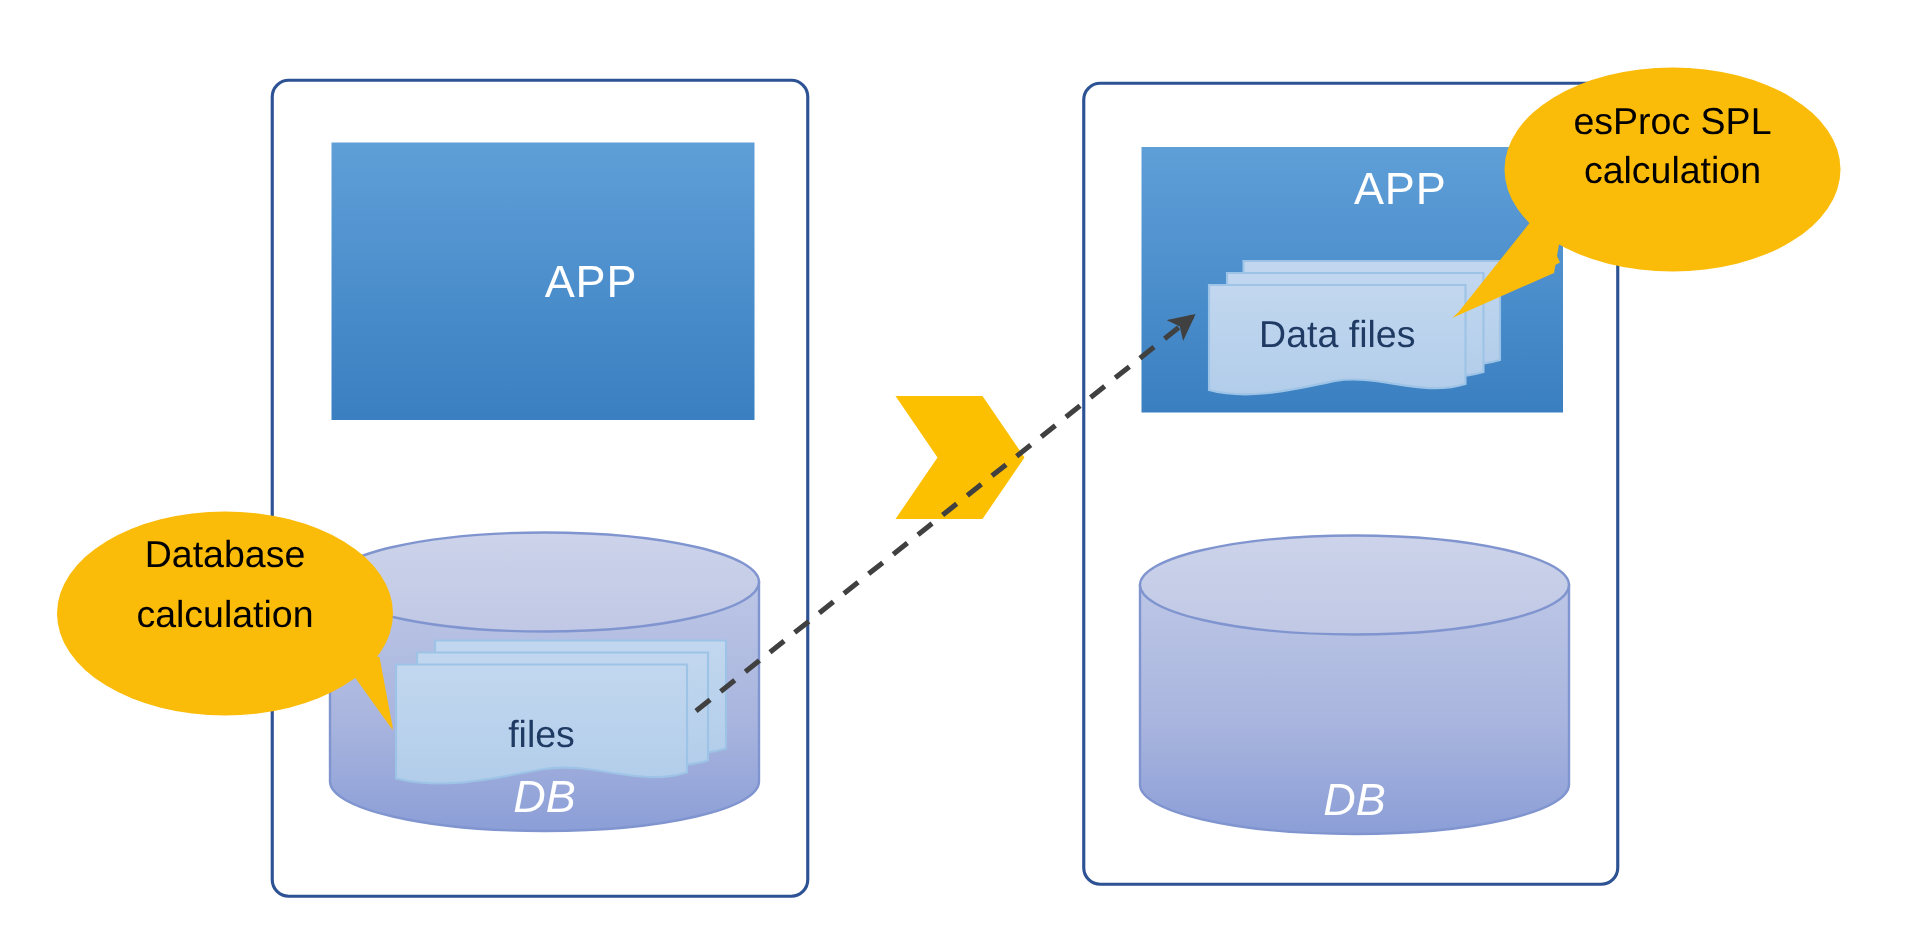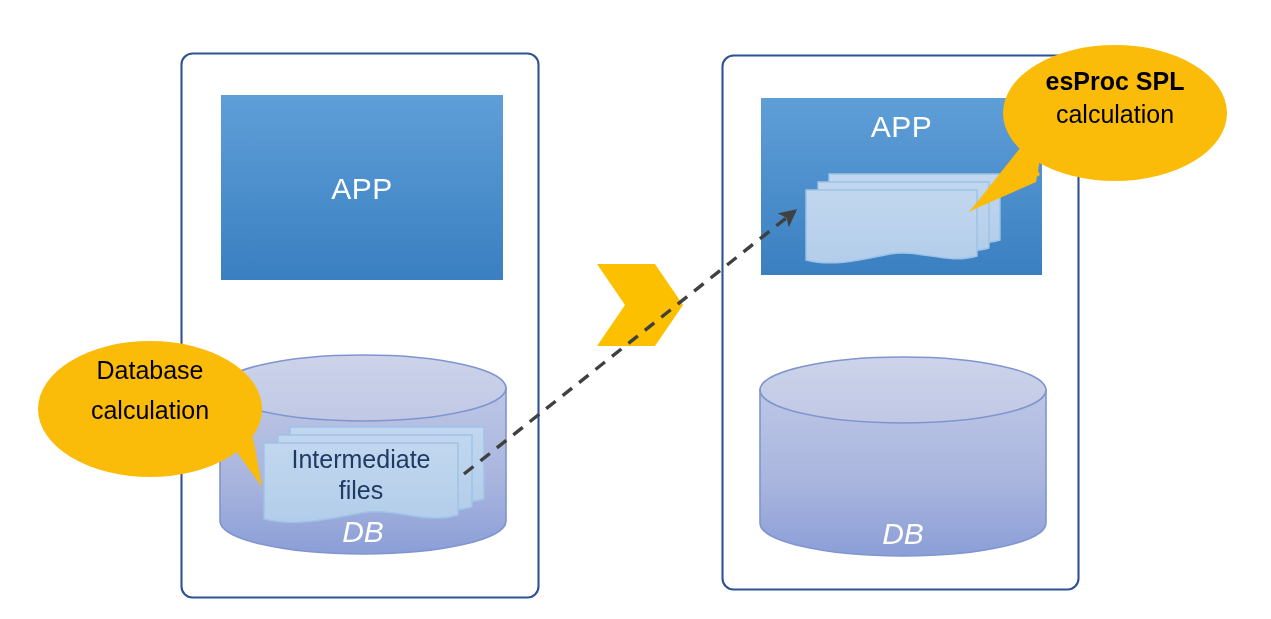--- a/index.html
+++ b/index.html
@@ -27,20 +27,21 @@
   .txt {
     position: absolute;
     text-align: center;
     white-space: pre;
     pointer-events: none;
   }
   .app-label {
     color: #ffffff;
     font-size: 30px;
     letter-spacing: 0.5px;
+    padding-left: 32px;
   }
   .db-label {
     color: #ffffff;
     font-size: 30px;
     font-style: italic;
   }
   .doc-label {
     color: #1f3a63;
     font-size: 25px;
     line-height: 31px;
@@ -134,29 +135,29 @@
 
     <g>
       <path d="M 970 211 L 1025 142 L 1040 175 Z" fill="#fbbb09"></path>
       <ellipse cx="1115" cy="113" rx="112" ry="68" fill="#fbbb09"></ellipse>
       <path d="M 968 212 L 1042 148 L 1036 182 Z" fill="#fbbb09"></path>
     </g>
   </svg>
 
   <div class="txt app-label" style="left:221px; top:172px; width:282px;">APP</div>
 
-  <div class="txt doc-label" style="left:264px; top:444px; width:194px;">Intermediate</div>
   <div class="txt doc-label" style="left:264px; top:475px; width:194px;">files</div>
 
   <div class="txt db-label" style="left:220px; top:515px; width:286px;">DB</div>
 
   <div class="txt bubble-label" style="left:38px; top:354px; width:224px;">Database</div>
   <div class="txt bubble-label" style="left:38px; top:394px; width:224px;">calculation</div>
 
   <div class="txt app-label" style="left:761px; top:110px; width:281px;">APP</div>
 
+  <div class="txt doc-label" style="left:806px; top:208px; width:171px;">Data files</div>
 
   <div class="txt db-label" style="left:760px; top:517px; width:286px;">DB</div>
 
-  <div class="txt bubble-label" style="left:1003px; top:65px; width:224px;font-weight:bold;">esProc SPL</div>
+  <div class="txt bubble-label" style="left:1003px; top:65px; width:224px;">esProc SPL</div>
   <div class="txt bubble-label" style="left:1003px; top:98px; width:224px;">calculation</div>
 
 </div>
 
 </body></html>

